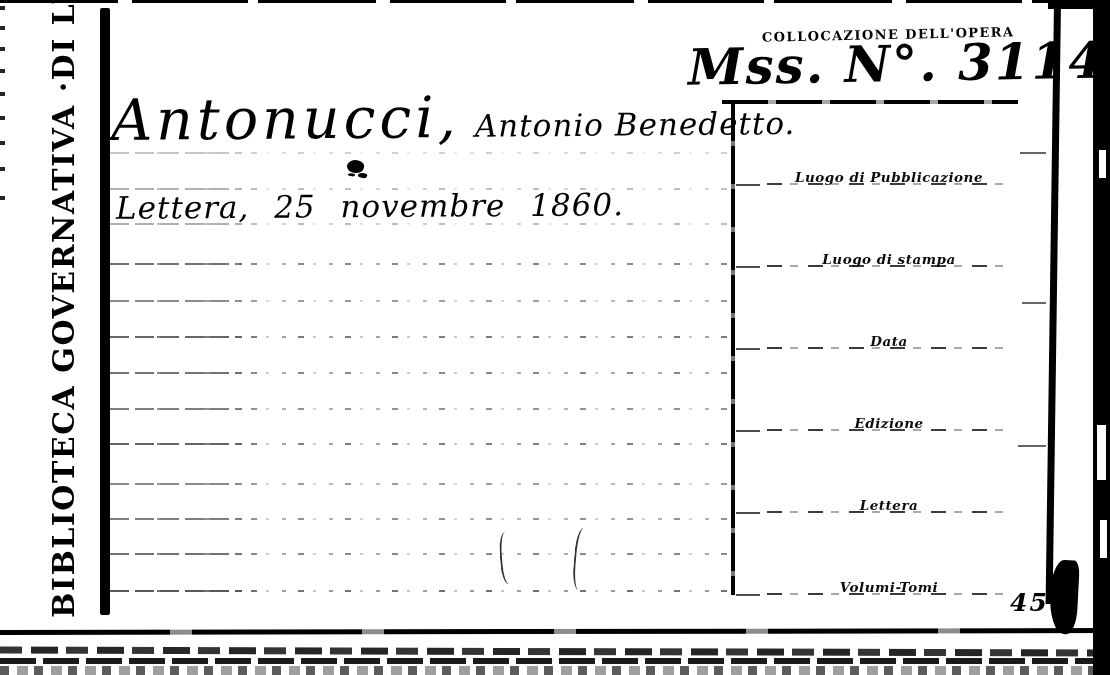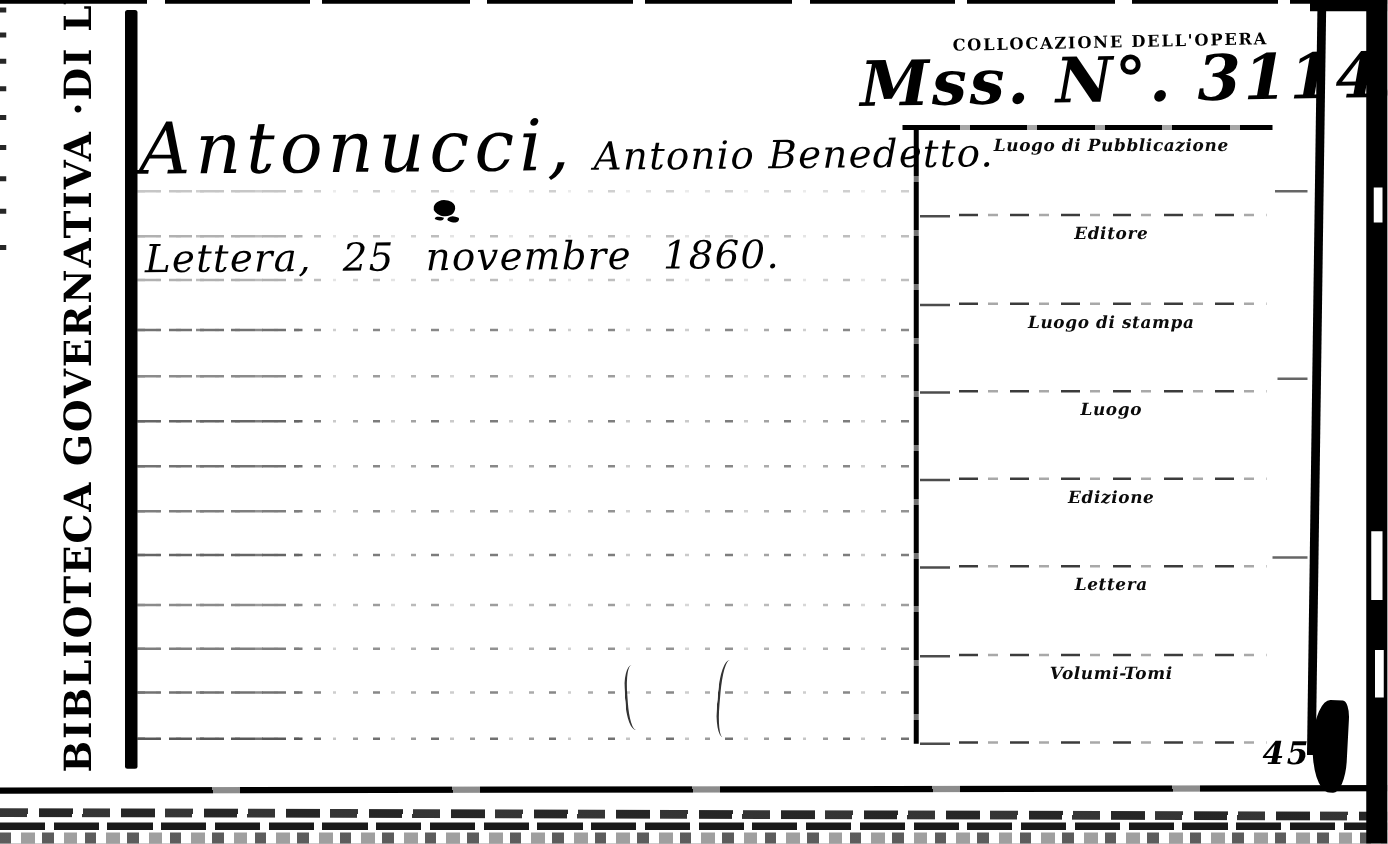--- a/index.html
+++ b/index.html
@@ -49,21 +49,21 @@
   .rline{position:absolute;left:0;height:2px;
     background:repeating-linear-gradient(90deg,rgba(0,0,0,.85) 0 6px,transparent 6px 15px,rgba(0,0,0,.35) 15px 18px,transparent 18px 31px,rgba(0,0,0,.6) 31px 35px,transparent 35px 47px);}
   .rline::before{content:'';position:absolute;left:0;top:0;height:100%;width:132px;
     background:repeating-linear-gradient(90deg,#000 0 19px,transparent 19px 25px);}
   
   .fields-col{position:absolute;left:731px;top:103px;width:284px;height:492px;display:flex;flex-direction:column;}
   .col-top-border{position:absolute;left:722px;top:100px;width:296px;height:4px;
     background:repeating-linear-gradient(90deg,#000 0 46px,rgba(0,0,0,.35) 46px 54px);}
   .col-left-border{position:absolute;left:0;top:0;width:4px;height:100%;
     background:repeating-linear-gradient(180deg,#000 0 38px,rgba(0,0,0,.55) 38px 43px);}
-  .frow{position:relative;flex:1;display:flex;justify-content:center;align-items:flex-start;padding-top:6px;box-sizing:border-box;margin-left:32px;}
+  .frow{position:relative;flex:1;display:flex;justify-content:center;align-items:flex-end;padding-top:6px;box-sizing:border-box;margin-left:32px;}
   .frow::after{content:'';position:absolute;left:4px;right:2px;bottom:0;height:2px;opacity:.85;
     background:repeating-linear-gradient(90deg,rgba(0,0,0,.9) 0 15px,transparent 15px 23px,rgba(0,0,0,.4) 23px 31px,transparent 31px 41px);}
   .frow::before{content:'';position:absolute;left:-27px;bottom:-1px;width:24px;height:2px;background:#000;opacity:.7;}
   .flabel{font-family:"DejaVu Serif",serif;font-style:italic;font-weight:bold;font-size:13.5px;letter-spacing:.5px;color:#0b0b0b;}
   .rdash{position:absolute;height:2px;background:#000;opacity:.6;}
   
   .flower{position:absolute;left:347px;top:160px;width:17px;height:13px;background:#000;
     border-radius:60% 40% 55% 45%;transform:rotate(14deg);
     box-shadow:9px 7px 0 -4px #000, -2px 9px 0 -5px #000;}
   .squiggle{position:absolute;width:12px;border-left:2px solid rgba(0,0,0,.8);border-radius:50%/42%;}
@@ -125,27 +125,24 @@
   <div class="colloc-header">COLLOCAZIONE DELL'OPERA</div>
   <div class="hand colloc-value">Mss. N°. 3114.</div>
 
   <div class="col-top-border"></div>
   <div class="fields-col">
     <div class="col-left-border"></div>
     <div class="frow">
         <span class="flabel">Luogo di Pubblicazione</span>
       </div>
     <div class="frow">
-        <span class="flabel">Editore</span>
-      </div>
-    <div class="frow">
         <span class="flabel">Luogo di stampa</span>
       </div>
     <div class="frow">
-        <span class="flabel">Luogo</span>
+        <span class="flabel">Data</span>
       </div>
     <div class="frow">
         <span class="flabel">Edizione</span>
       </div>
     <div class="frow">
         <span class="flabel">Lettera</span>
       </div>
     <div class="frow">
         <span class="flabel">Volumi-Tomi</span>
       </div>

